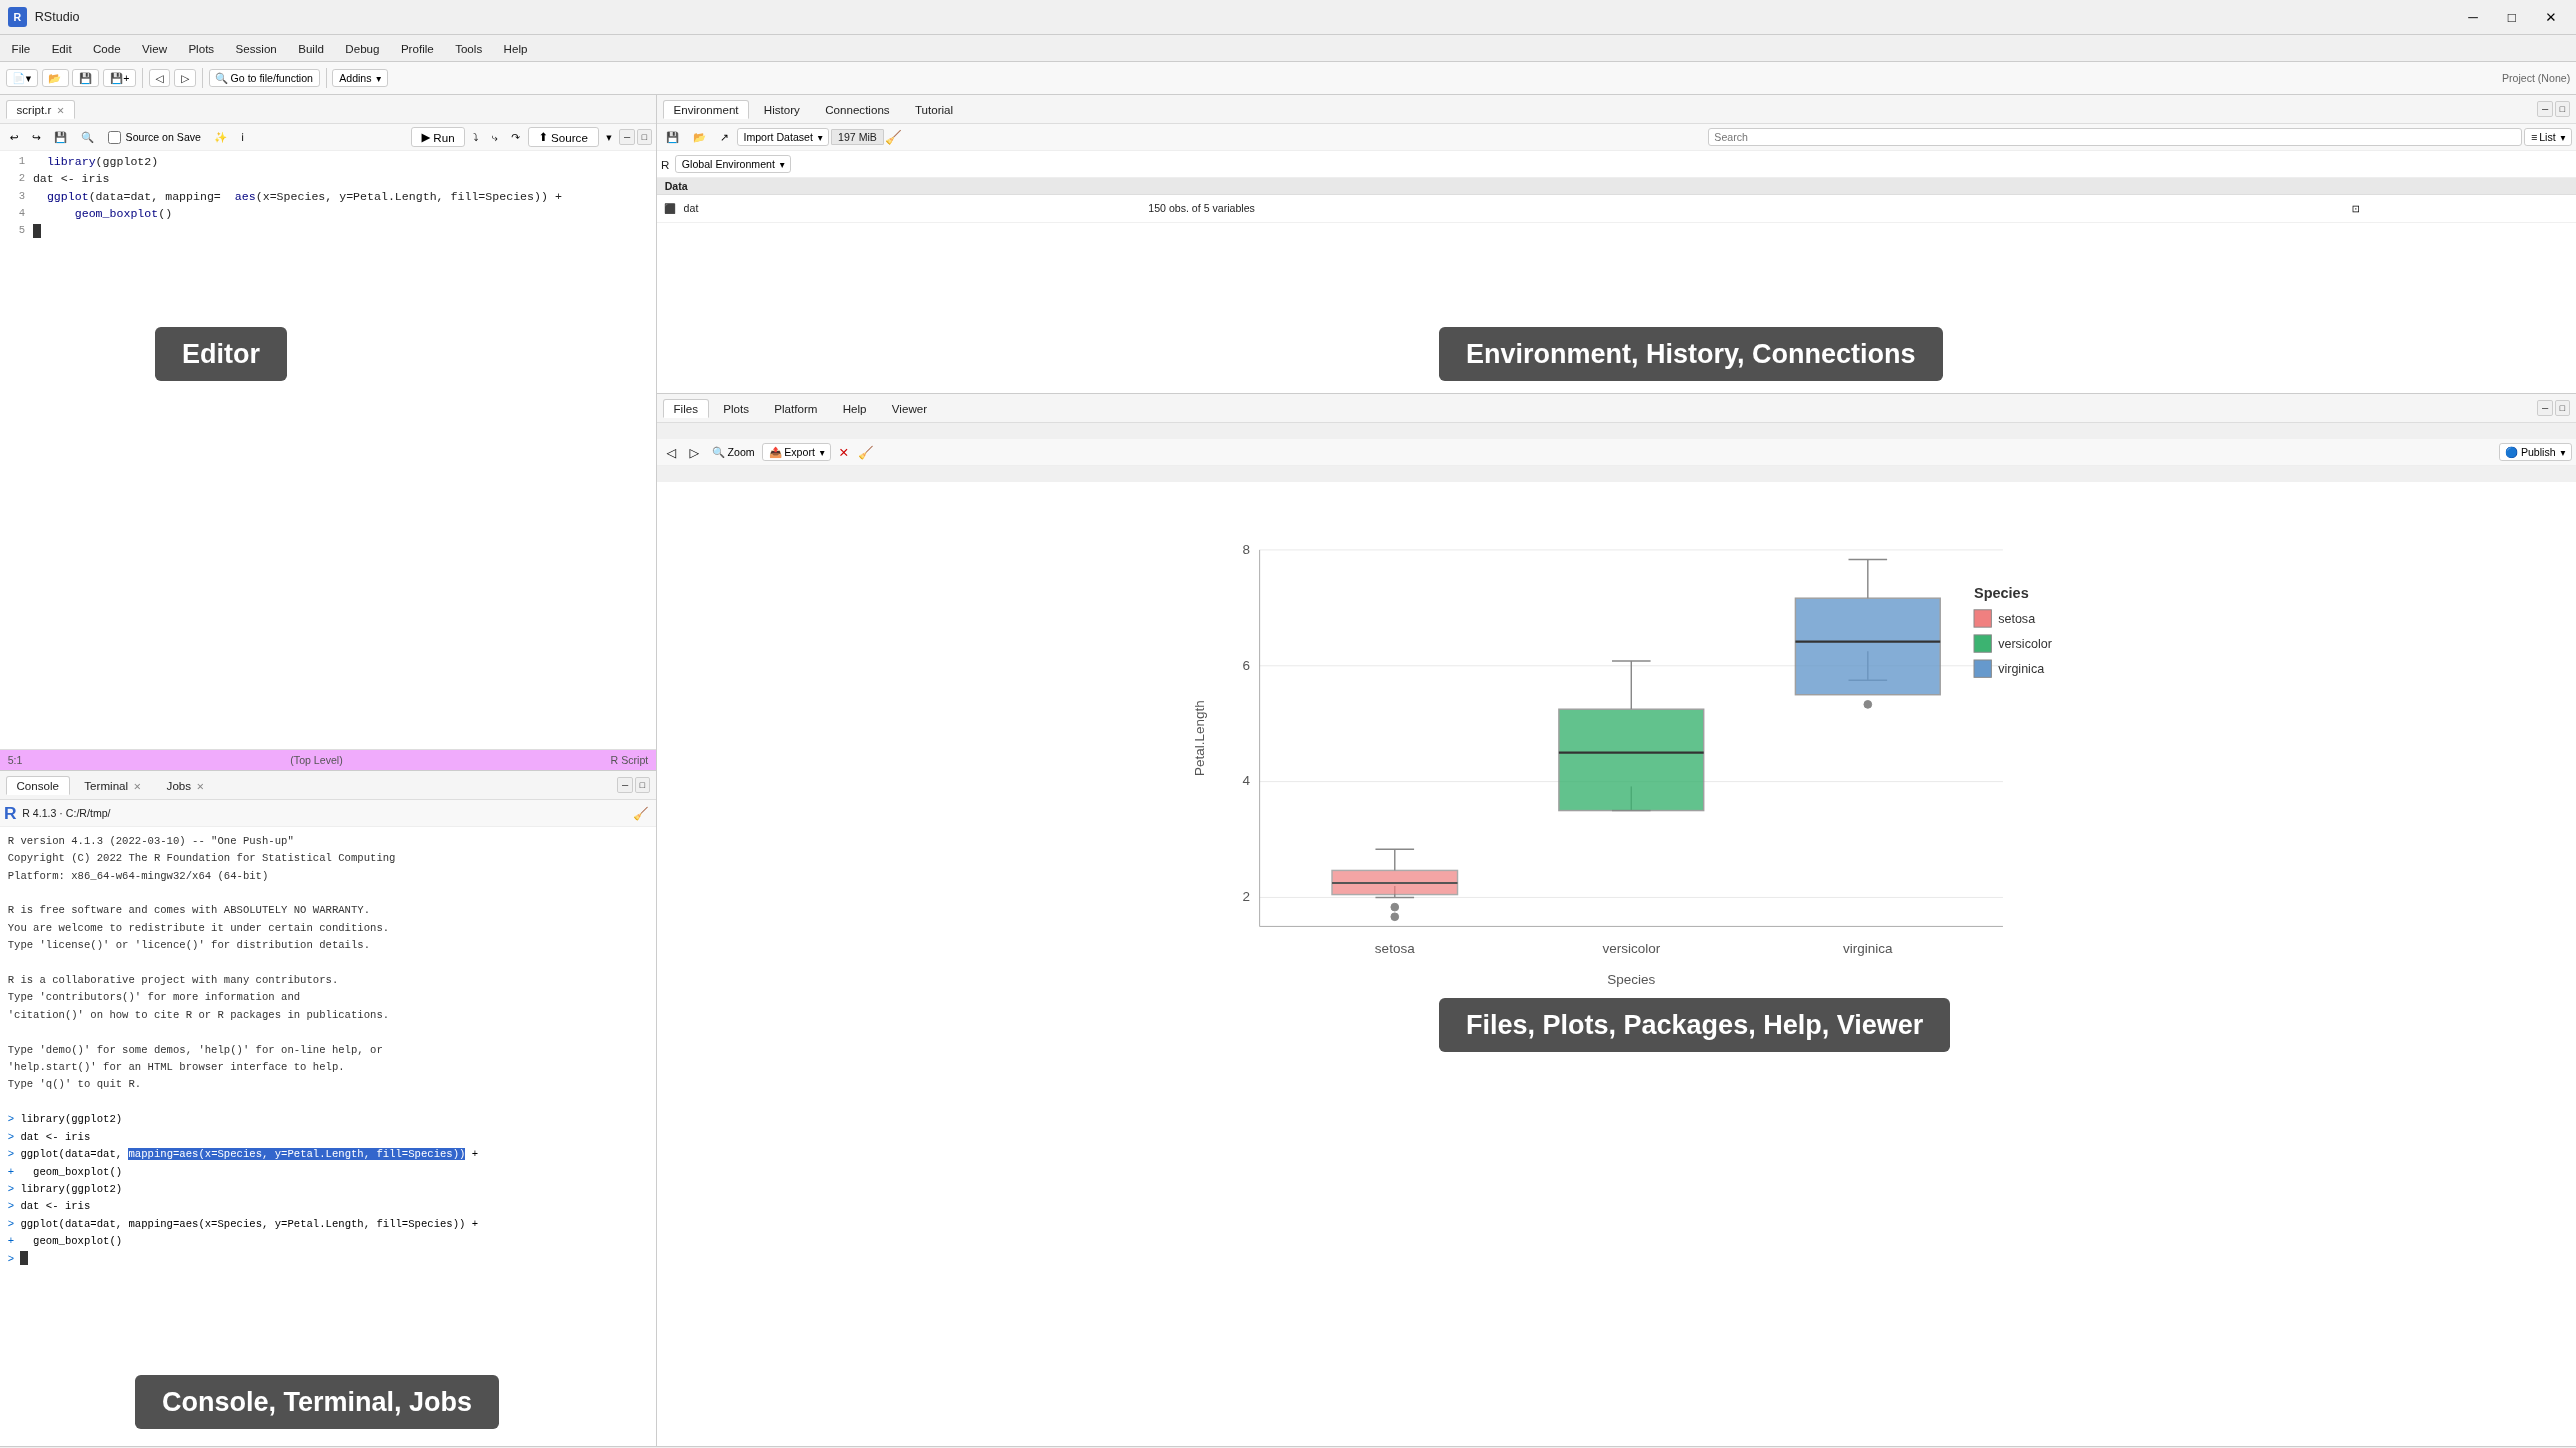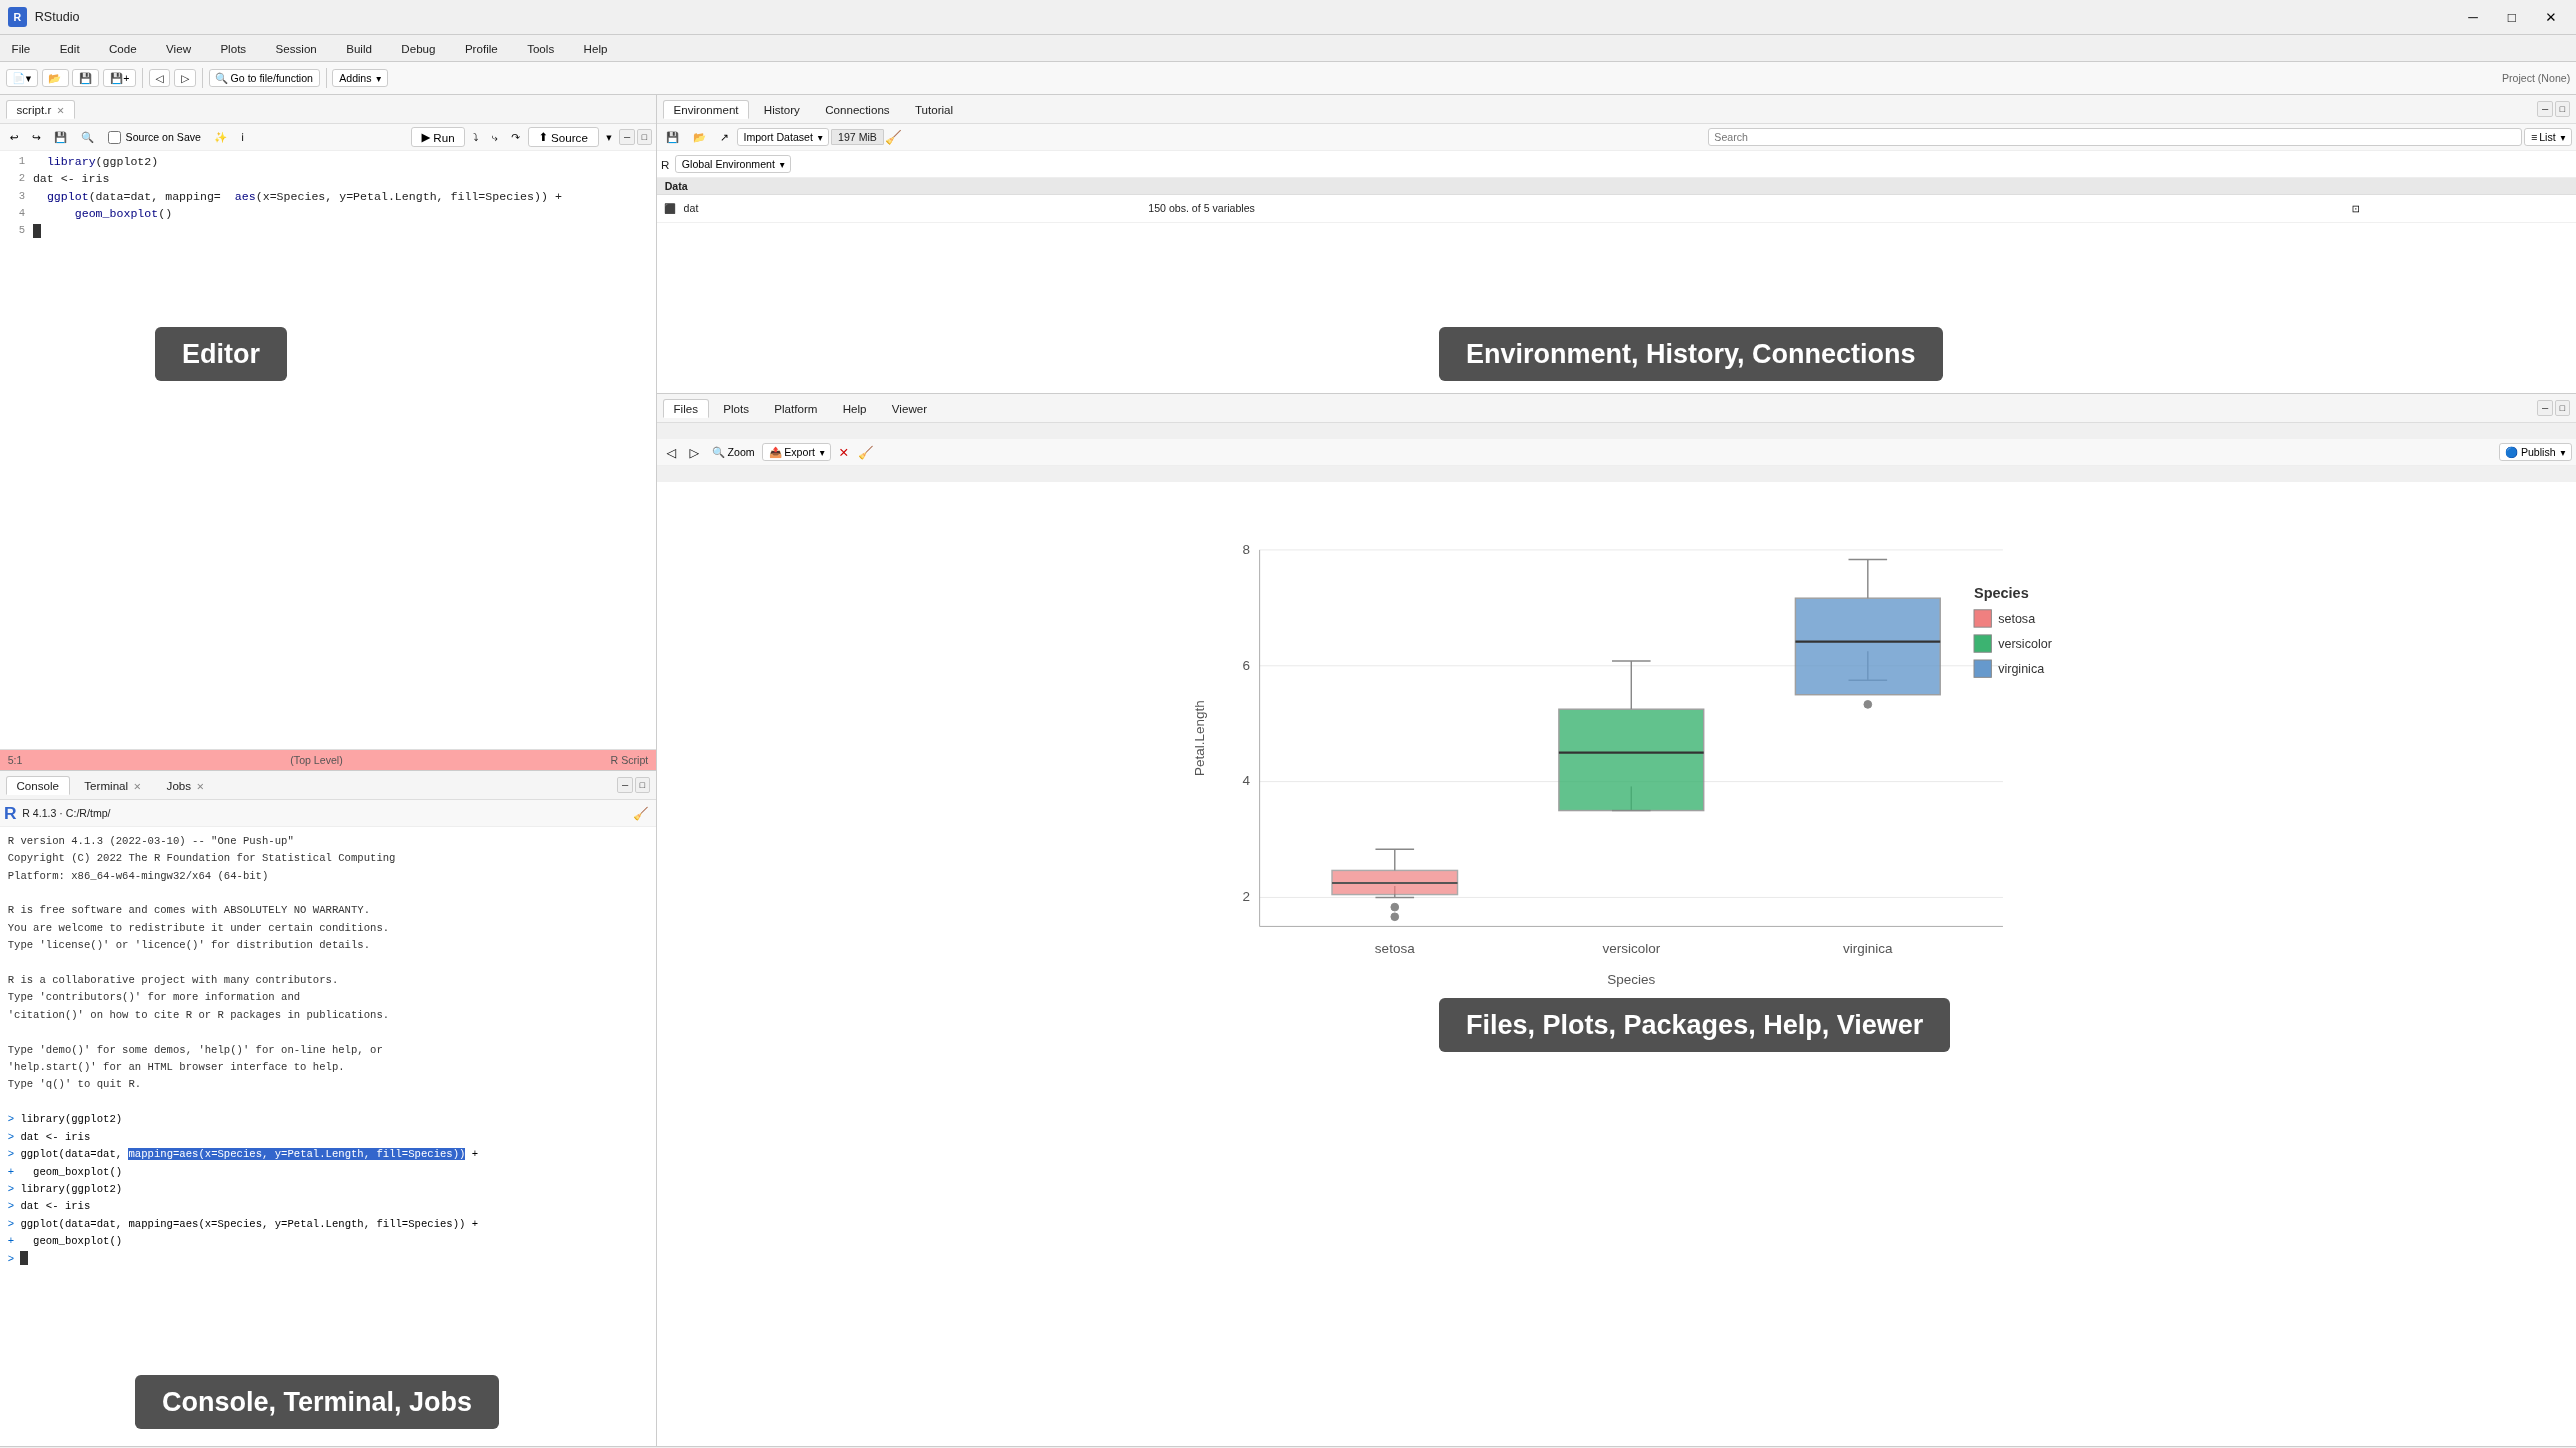--- a/index.html
+++ b/index.html
@@ -13,21 +13,21 @@
     }
     #title-bar-left { display: flex; align-items: center; gap: 7.7px; }
     #title-bar-icon { width: 19.3px; height: 19.3px; background: #3366cc; border-radius: 2.9px; display: flex; align-items: center; justify-content: center; color: white; font-size: 10.6px; font-weight: bold; }
     #title-bar-title { font-size: 12.6px; }
     #title-bar-controls { display: flex; gap: 3.9px; }
     .win-btn { width: 35px; height: 27px; border: none; background: transparent; cursor: pointer; font-size: 13.5px; display: flex; align-items: center; justify-content: center; }
 
     
     #menu-bar {
       display: flex; align-items: center; height: 27px; background: #f0f0f0;
-      border-bottom: 1px solid #ccc; padding: 0 3.9px; gap: 14px;
+      border-bottom: 1px solid #ccc; padding: 0 3.9px; gap: 6px;
     }
     .menu-item { padding: 1.9px 7.7px; cursor: pointer; font-size: 11.6px; border-radius: 2.9px; }
 
     
     #toolbar {
       display: flex; align-items: center; height: 33px; background: #f8f8f8;
       border-bottom: 1px solid #ccc; padding: 0 5.8px; gap: 3.9px;
     }
     .tb-btn { padding: 1.9px 5.8px; border: 1px solid #ccc; background: white; border-radius: 2.9px; cursor: pointer; font-size: 10.6px; display: flex; align-items: center; gap: 1.9px; }
     .tb-separator { width: 1px; height: 19.3px; background: #ccc; margin: 0 1.9px; }
@@ -58,21 +58,21 @@
 
     
     #editor-panel { flex: 1; }
     .code-area { font-family: 'Courier New', monospace; font-size: 11.6px; padding: 3.9px; background: white; }
     .code-line { display: flex; min-height: 17.4px; }
     .line-num { width: 29px; color: #888; text-align: right; padding-right: 7.7px; user-select: none; font-size: 10.6px; flex-shrink: 0; }
     .line-content { flex: 1; white-space: pre; }
     .fn { color: #000080; margin-left: 14px; }
 
     
-    .status-bar { height: 21px; background: #fca5a5; border-top: 1px solid #ddd; display: flex; align-items: center; padding: 0 7.7px; gap: 1px; font-size: 10.6px; color: #555; justify-content: space-between; }
+    .status-bar { height: 21px; background: #f0abfc; border-top: 1px solid #ddd; display: flex; align-items: center; padding: 0 7.7px; gap: 1px; font-size: 10.6px; color: #555; justify-content: space-between; }
 
     
     #console-panel { flex: 1; }
     .console-content { font-family: 'Courier New', monospace; font-size: 10.6px; padding: 5.8px 7.7px; background: white; }
     .console-line { line-height: 17.4px; white-space: pre; }
     .console-prompt { color: #0066cc; }
     .console-cmd { color: #000; }
     .console-output { color: #333; }
     .console-highlight { background: #3366cc; color: white; }
     .console-cursor { display: inline-block; width: 7.7px; height: 13.5px; background: #333; vertical-align: text-bottom; }

